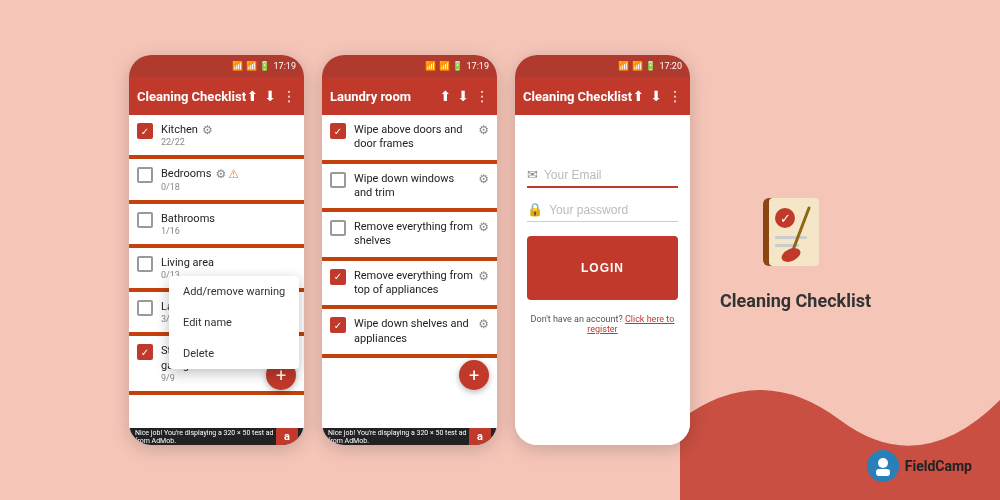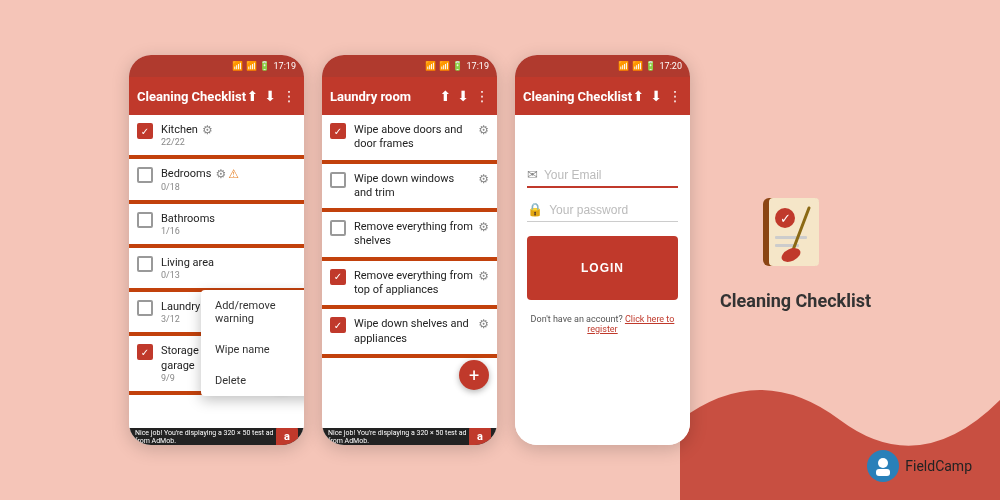--- a/index.html
+++ b/index.html
@@ -172,28 +172,27 @@
       display: flex;
       align-items: center;
       justify-content: center;
       color: #fff;
       font-size: 18px;
       box-shadow: 0 2px 6px rgba(0,0,0,0.3);
     }
     
     .context-menu {
       position: absolute;
-      top: 175px;
+      top: 161px;
       left: 40px;
       background: #fff;
       border-radius: 4px;
       box-shadow: 0 4px 14px rgba(0,0,0,0.25);
       z-index: 10;
       min-width: 120px;
-      margin-left: 32px;
     }
     .context-menu-item {
       padding: 9px 14px;
       font-size: 11px;
       color: #333;
       cursor: pointer;
     }
     
     .login-content {
       padding: 18px 12px;
@@ -285,21 +284,21 @@
       background: #2980b9;
       border-radius: 50%;
       display: flex;
       align-items: center;
       justify-content: center;
       color: #fff;
       font-size: 16px;
     }
     .fieldcamp-text {
       font-size: 14px;
-      font-weight: normal;
+      font-weight: bold;
       color: #222;
     }
   </style>
 </head>
 <body>
 
 <svg class="bg-wave" viewBox="0 0 320 160" xmlns="http://www.w3.org/2000/svg">
   <path d="M0,80 Q80,20 160,80 Q240,140 320,60 L320,160 L0,160 Z" fill="#c0392b" opacity="0.85"></path>
 </svg>
 
@@ -363,21 +362,21 @@
         <div class="checkbox checked"></div>
         <div>
           <div class="item-text">Storage areas and garage</div>
           <div class="item-sub">9/9</div>
         </div>
         <span class="gear-icon">⚙</span>
       </div>
 
       <div class="context-menu">
         <div class="context-menu-item">Add/remove warning</div>
-        <div class="context-menu-item">Wipe name</div>
+        <div class="context-menu-item">Edit name</div>
         <div class="context-menu-item">Delete</div>
       </div>
 
       <div class="fab">+</div>
     </div>
     <div class="ad-bar">
       <span class="ad-bar-text">Nice job! You're displaying a 320 × 50 test ad from AdMob.</span>
       <div class="ad-logo">a</div>
     </div>
   </div>

